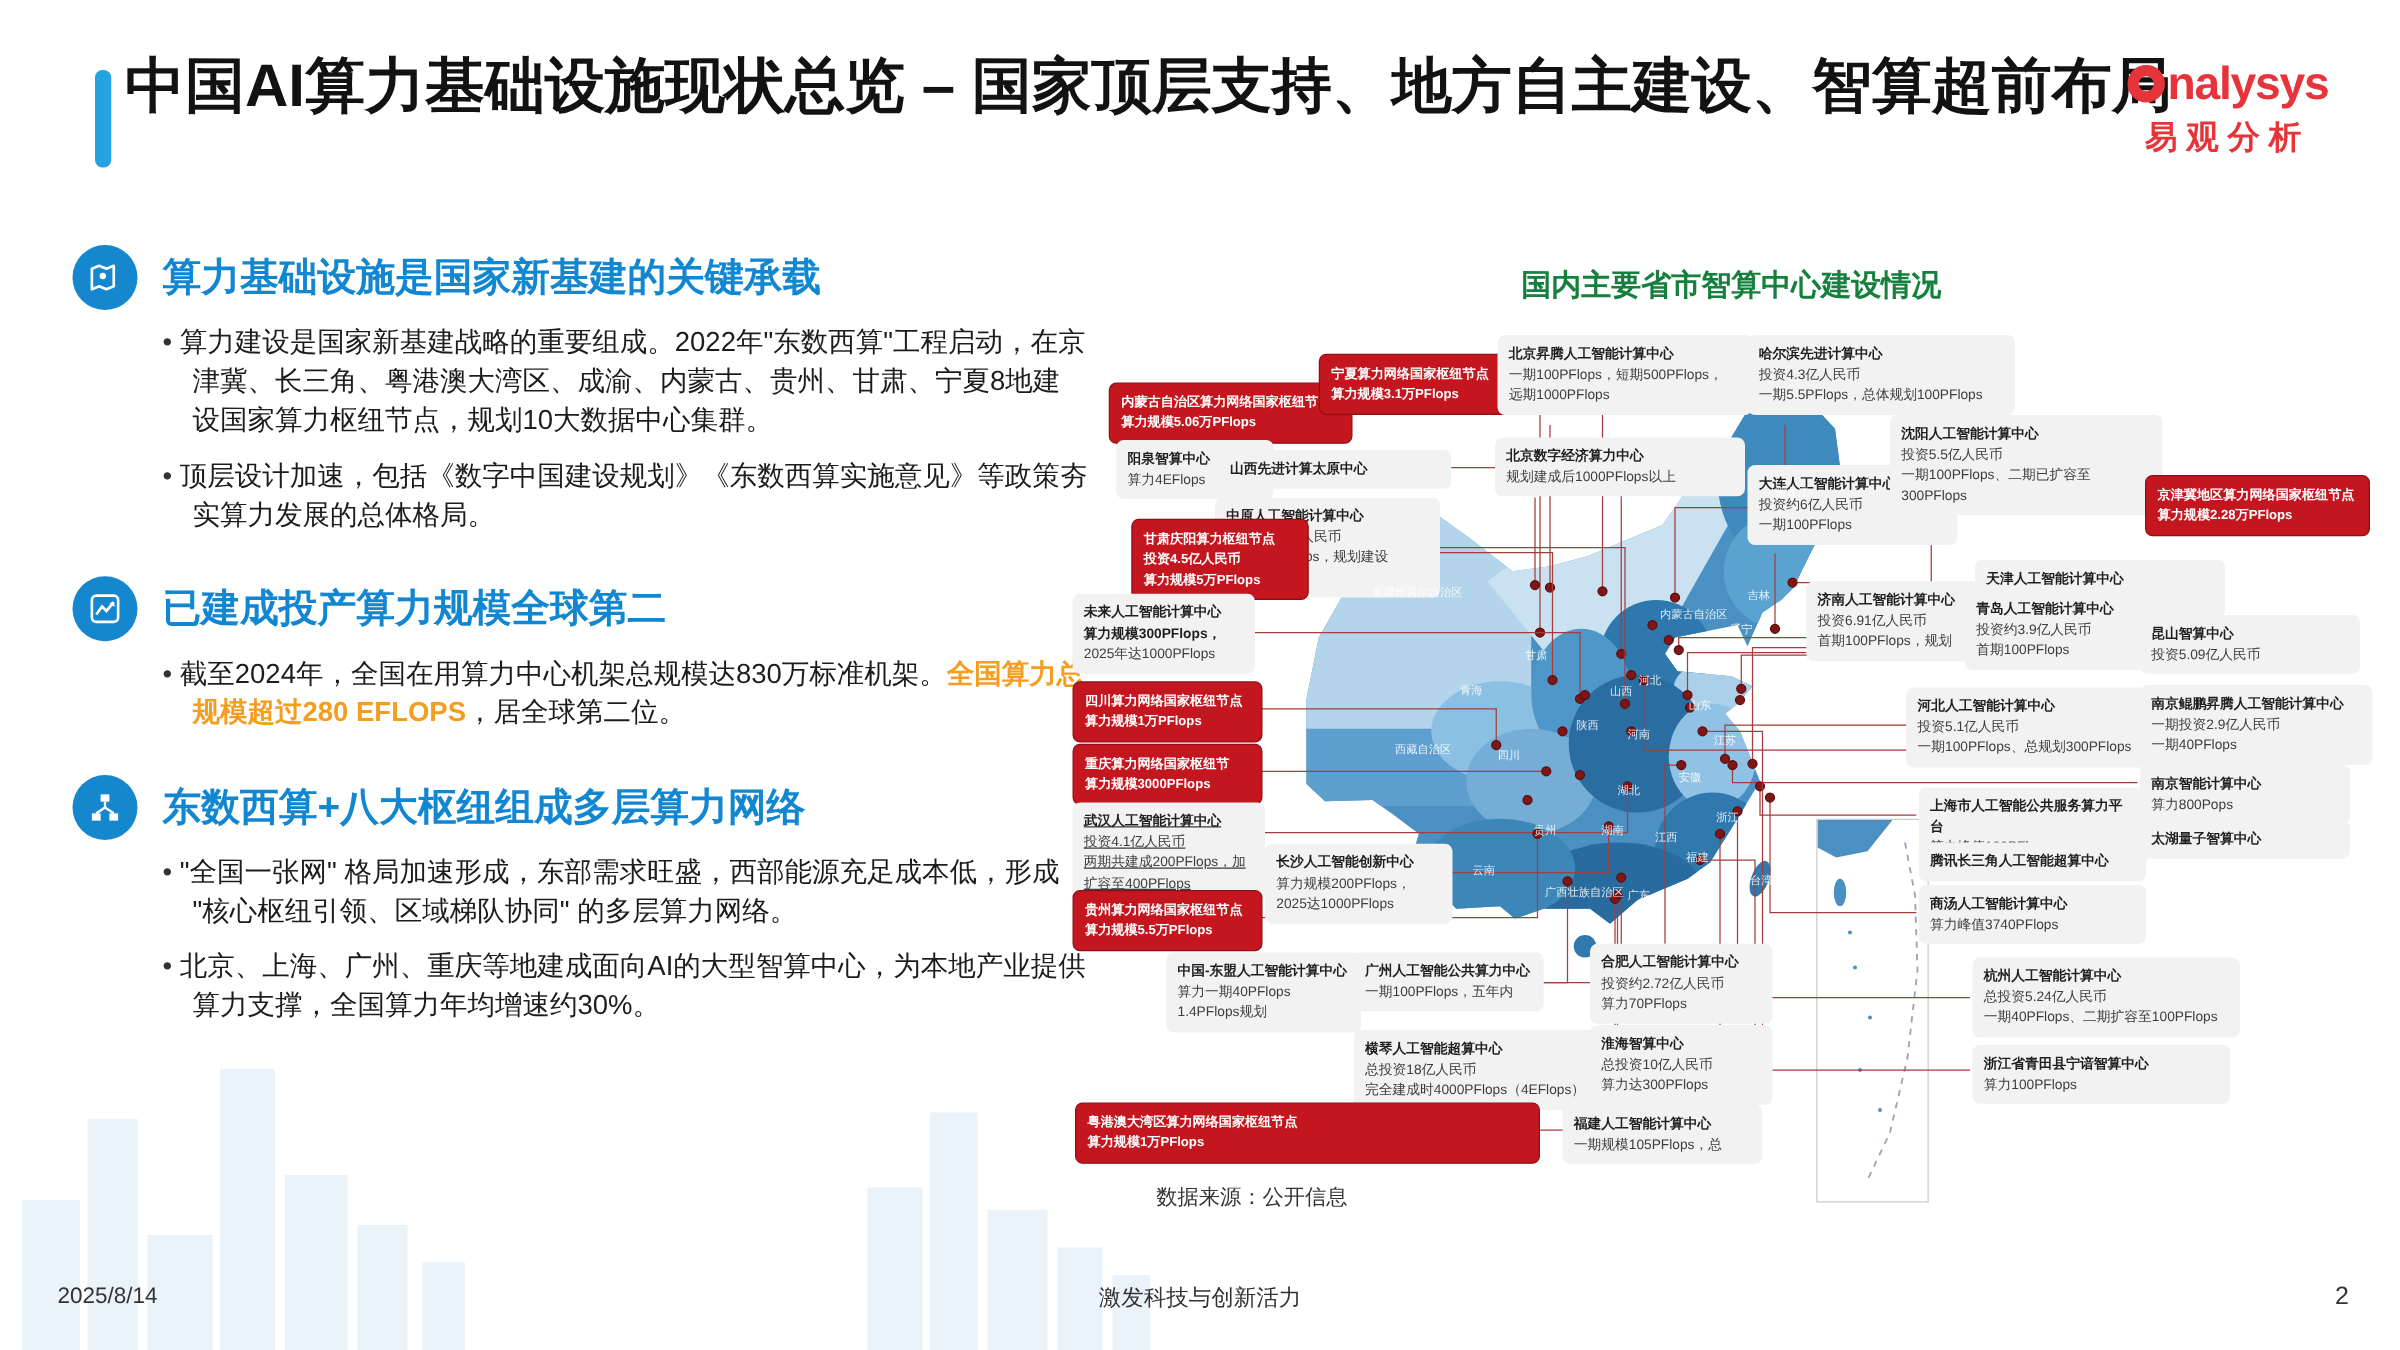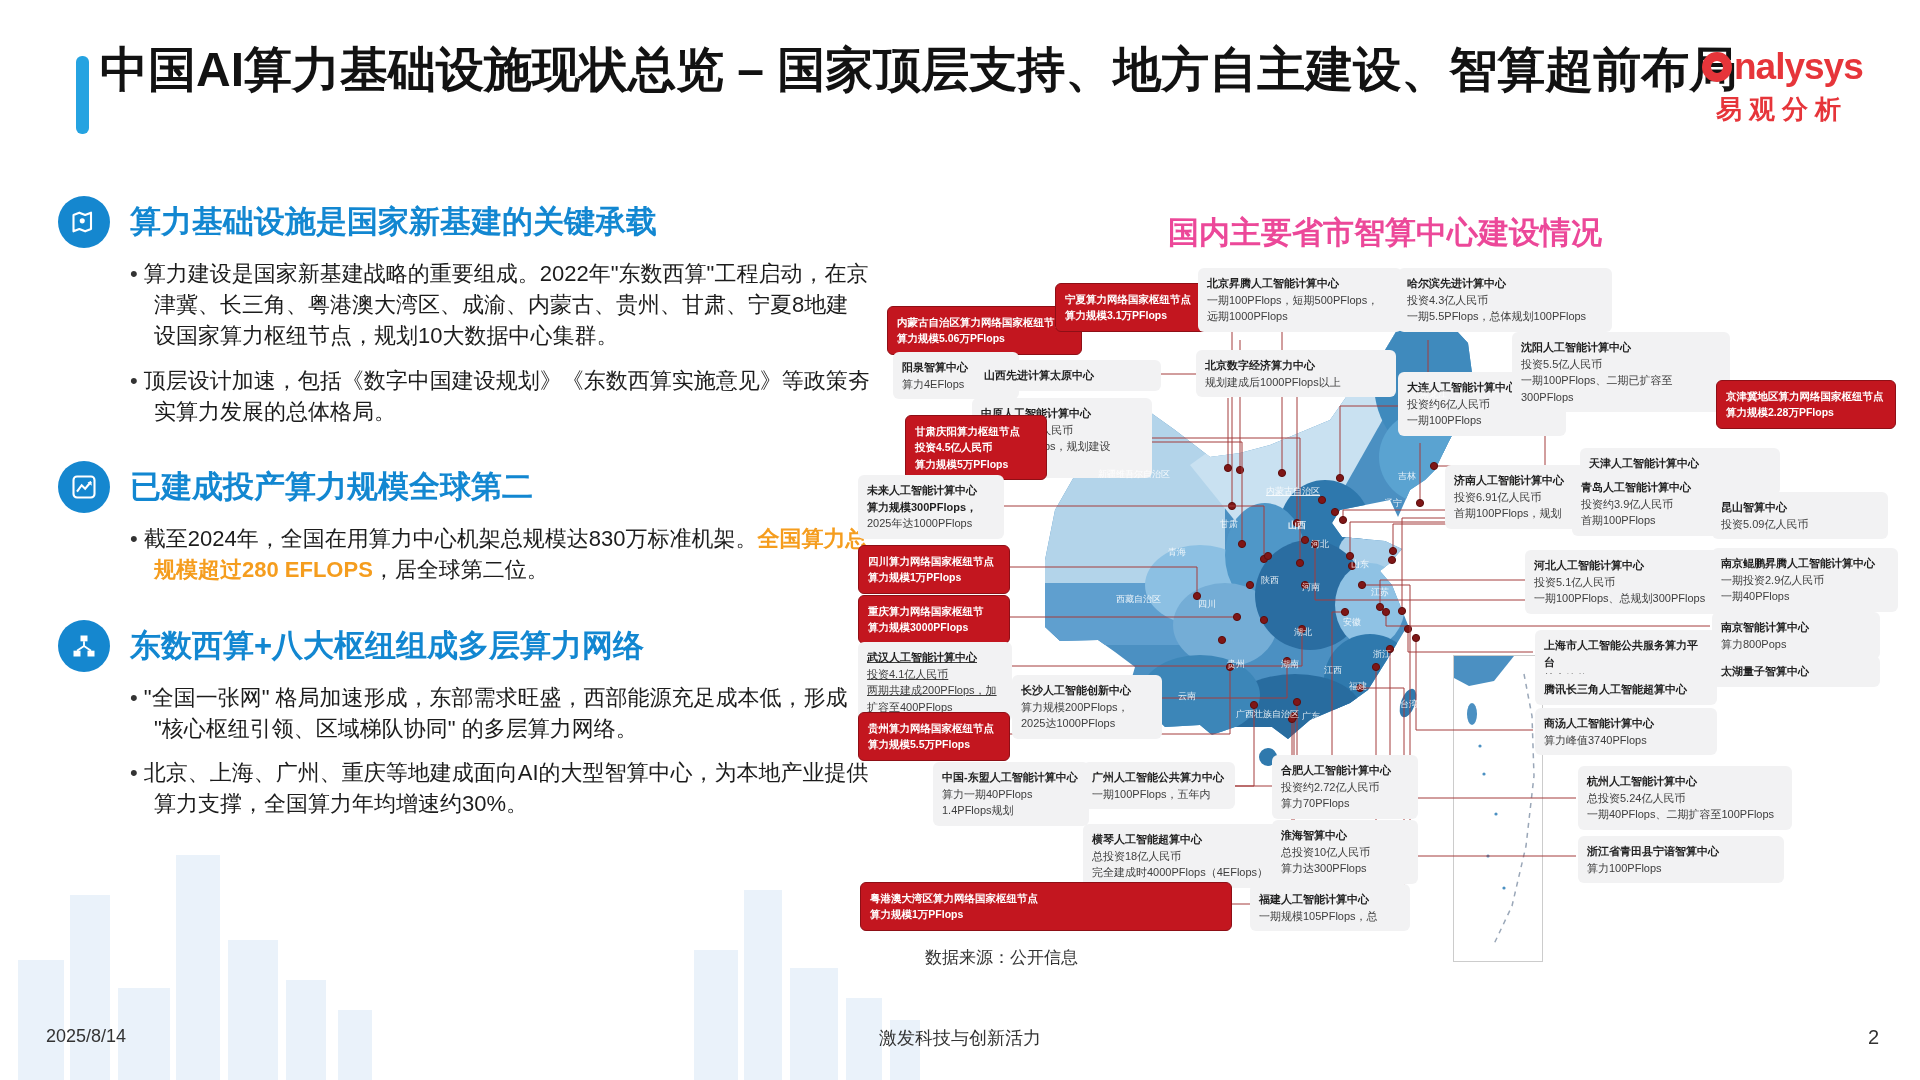--- a/index.html
+++ b/index.html
@@ -25,21 +25,21 @@
   .sec-icon{width:52px;height:52px;border-radius:50%;background:#1587cf;flex:0 0 52px;
             display:flex;align-items:center;justify-content:center;margin-right:20px;}
   .sec-title{font-size:31px;font-weight:700;color:#1287d1;}
   .sec-bullets{margin:0;padding:0 0 0 72px;list-style:none;}
   .sec-bullets li{font-size:22px;line-height:1.42;color:#1c1c1c;margin-bottom:13px;
                   padding-left:24px;text-indent:-24px;}
   .sec-bullets li:before{content:"•  ";color:#333;}
   .hl{color:#f59d1e;font-weight:bold;}
   
   #map-title{position:absolute;left:1150px;top:212px;width:470px;text-align:center;
-             font-size:31px;font-weight:900;color:#ec4899;}
+             font-size:24px;font-weight:900;color:#15803d;}
   #china-map{position:absolute;left:1040px;top:295px;z-index:1;}
   #inset{position:absolute;left:1453px;top:655px;width:88px;height:305px;background:#fff;
          border:1px solid #cccccc;z-index:1;}
   #wires{position:absolute;left:0;top:0;z-index:2;pointer-events:none;}
   .callout{position:absolute;z-index:3;background:#f2f2f3;border-radius:6px;padding:7px 9px;
            font-size:11px;line-height:1.5;color:#3d3d3d;}
   .callout .head{font-weight:bold;color:#1f1f1f;}
   .callout.red{background:#c3161f;border:1px solid #8e0f16;color:#fff;font-weight:bold;
                font-size:10.5px;line-height:1.55;}
   .maplabel{position:absolute;z-index:3;font-size:9px;color:rgba(255,255,255,.85);white-space:nowrap;}
@@ -422,25 +422,25 @@
 <div class="callout" style="left: 1272px; top: 820px; width: 128px;">
     <div class="head">淮海智算中心</div>
     <div>总投资10亿人民币</div>
     <div>算力达300PFlops</div>
   </div>
 <div class="callout" style="left: 1250px; top: 884px; width: 142px;">
     <div class="head">福建人工智能计算中心</div>
     <div>一期规模105PFlops，总</div>
   </div>
 <span class="maplabel" style="left: 1420px; top: 388px;">黑龙江</span>
-<span class="maplabel" style="left: 1266px; top: 485px; text-decoration: underline;">内蒙古自治区</span>
+<span class="maplabel" style="left: 1328px; top: 485px;">内蒙古自治区</span>
 <span class="maplabel" style="left: 1398px; top: 470px;">吉林</span>
 <span class="maplabel" style="left: 1384px; top: 497px;">辽宁</span>
 <span class="maplabel" style="left: 1311px; top: 538px;">河北</span>
-<span class="maplabel" style="left: 1288px; top: 519px; font-weight: bold;">山西</span>
+<span class="maplabel" style="left: 1288px; top: 547px;">山西</span>
 <span class="maplabel" style="left: 1351px; top: 558px;">山东</span>
 <span class="maplabel" style="left: 1371px; top: 586px;">江苏</span>
 <span class="maplabel" style="left: 1302px; top: 581px;">河南</span>
 <span class="maplabel" style="left: 1261px; top: 574px;">陕西</span>
 <span class="maplabel" style="left: 1294px; top: 626px;">湖北</span>
 <span class="maplabel" style="left: 1343px; top: 616px;">安徽</span>
 <span class="maplabel" style="left: 1373px; top: 648px;">浙江</span>
 <span class="maplabel" style="left: 1324px; top: 664px;">江西</span>
 <span class="maplabel" style="left: 1349px; top: 680px;">福建</span>
 <span class="maplabel" style="left: 1281px; top: 658px;">湖南</span>

